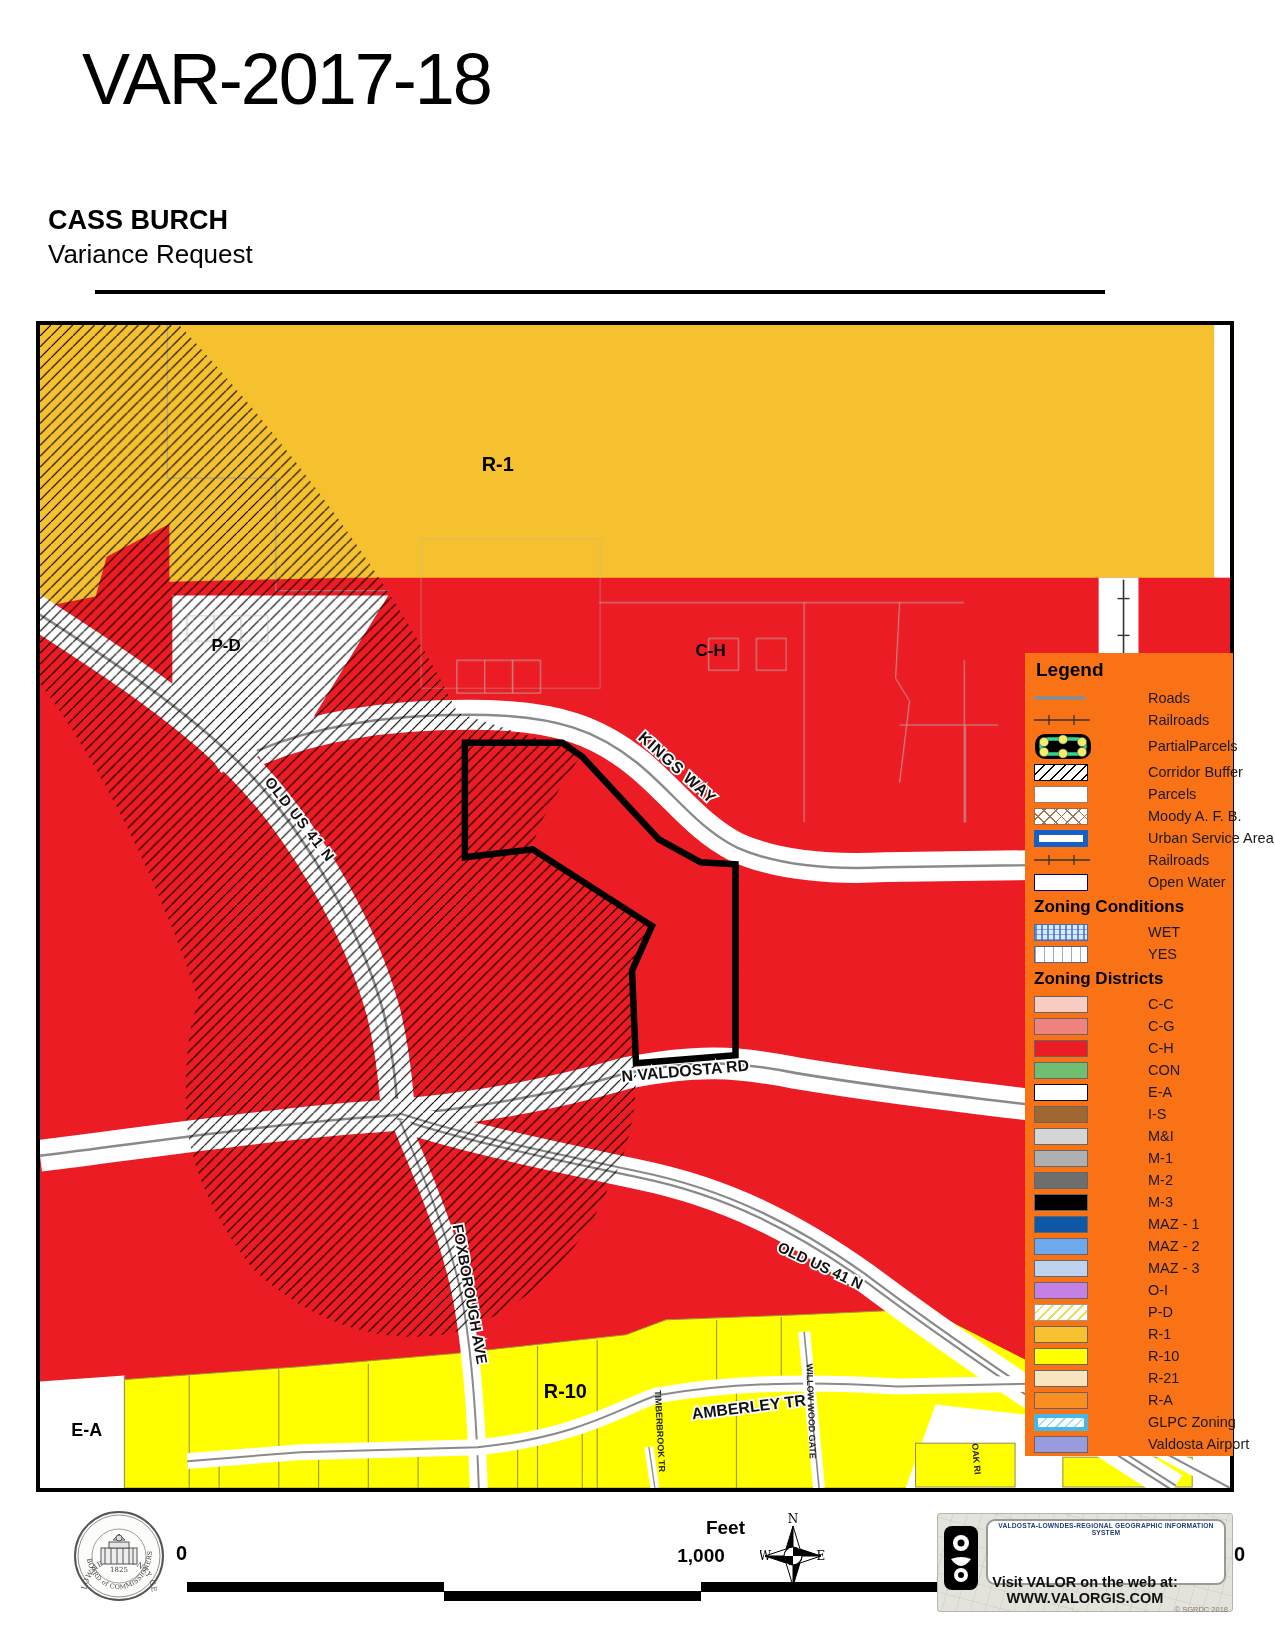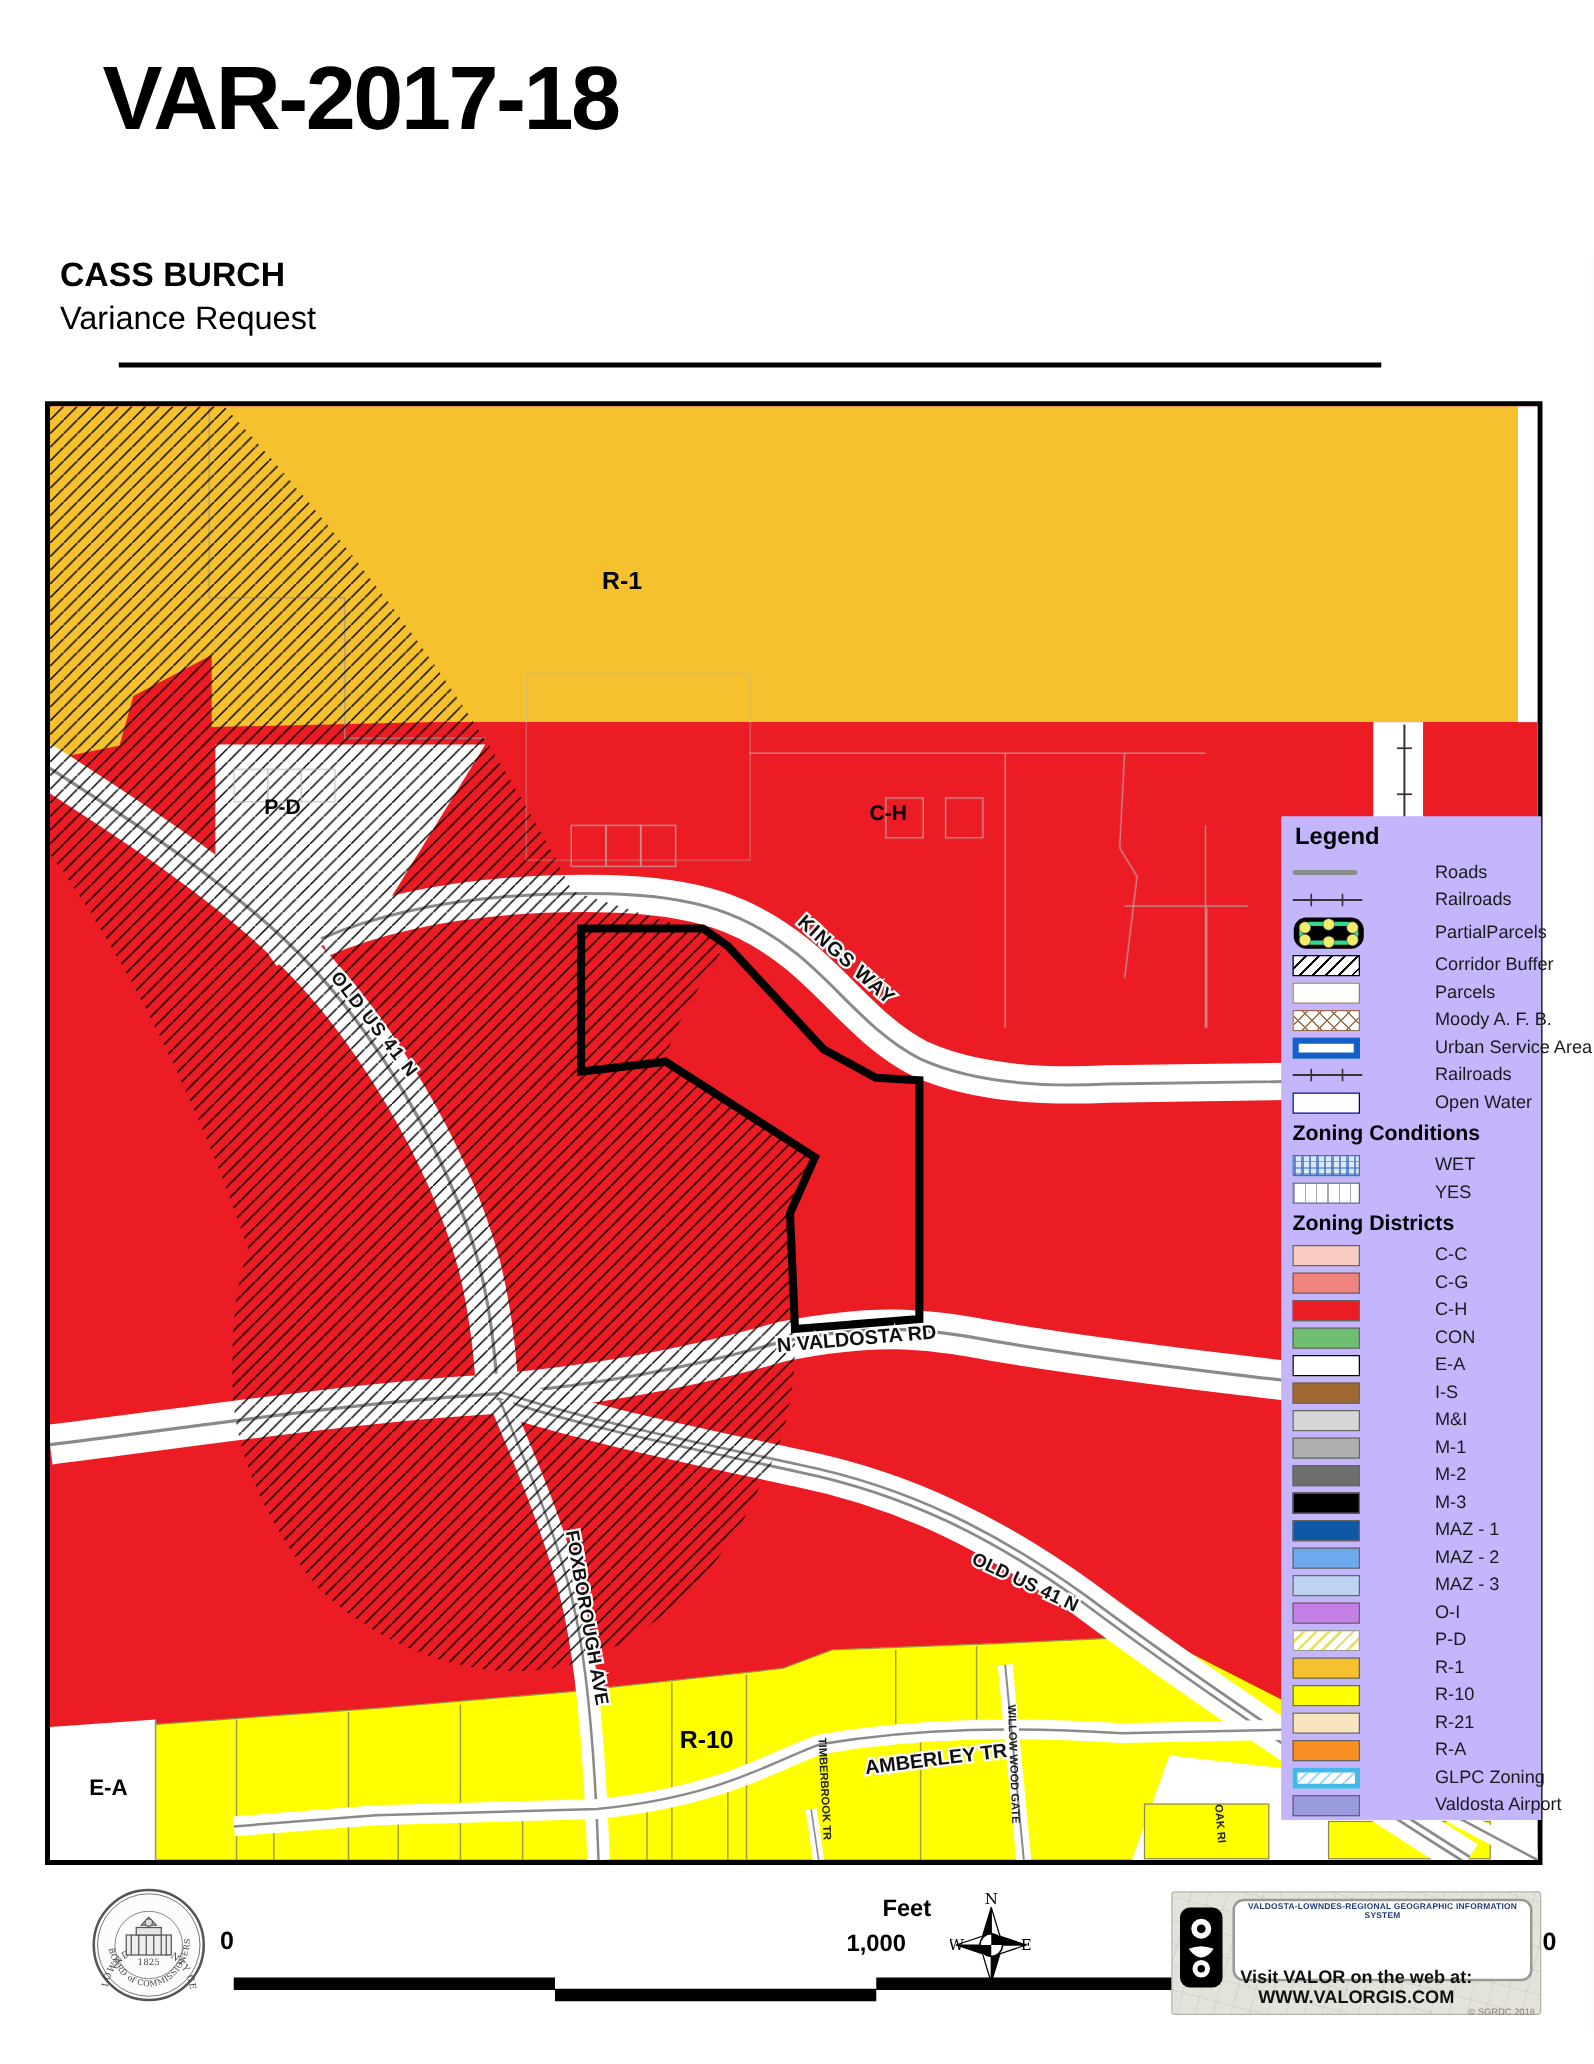--- a/index.html
+++ b/index.html
@@ -1,29 +1,29 @@
 <!DOCTYPE html>
 <html><head>
 <meta charset="utf-8">
 <style>
   html,body{margin:0;padding:0;background:#fff;}
   #page{position:relative;width:1275px;height:1651px;background:#fff;overflow:hidden;
         font-family:"Liberation Sans",sans-serif;color:#000;}
   .abs{position:absolute;}
   
-  #big-title{left:82px;top:38px;font-size:72px;font-weight:bold;letter-spacing:-2px;}
+  #big-title{left:82px;top:38px;font-size:72px;font-weight:normal;letter-spacing:-2px;}
   #map-title{left:703px;top:60px;font-size:43px;font-weight:bold;}
   #applicant{left:48px;top:205px;font-size:27px;font-weight:bold;}
   #request{left:48px;top:239px;font-size:26px;font-weight:normal;}
   #header-rule{left:95px;top:290px;width:1010px;height:4px;background:#000;}
   
   #map-frame{left:36px;top:321px;width:1198px;height:1171px;border:4px solid #000;box-sizing:border-box;background:#fff;}
   #map-frame svg{display:block;width:100%;height:100%;}
   
-  #legend{left:1025px;top:653px;width:208px;height:803px;background:#c4b5fd;padding:6px 0 0 9px;box-sizing:border-box;}
+  #legend{left:1025px;top:653px;width:208px;height:803px;background:#f97316;padding:6px 0 0 9px;box-sizing:border-box;}
   #legend h3{margin:0 0 6px 2px;font-size:19px;}
   #legend h4{margin:4px 0 4px 0;font-size:17px;}
   .lrow{display:flex;align-items:center;height:22px;gap:43px;}
   .lrow .ic{width:58px;margin-right:13px;display:flex;align-items:center;justify-content:flex-start;flex:none;}
   .lrow .lab{font-size:14.5px;color:#1a1a1a;white-space:nowrap;}
   .sw{width:54px;height:17px;box-sizing:border-box;border:1px solid #666;}
   .road-line{width:52px;height:4px;background:#8C8C8C;border-radius:2px;}
   .sw-corridor{background:repeating-linear-gradient(135deg,#fff 0 6px,#000 6px 7.4px);border:1.5px solid #000;}
   .sw-parcels{border:1px solid #9A7B6B;background:#fff;}
   .sw-moody{border:1px solid #9B6B4A;background:

